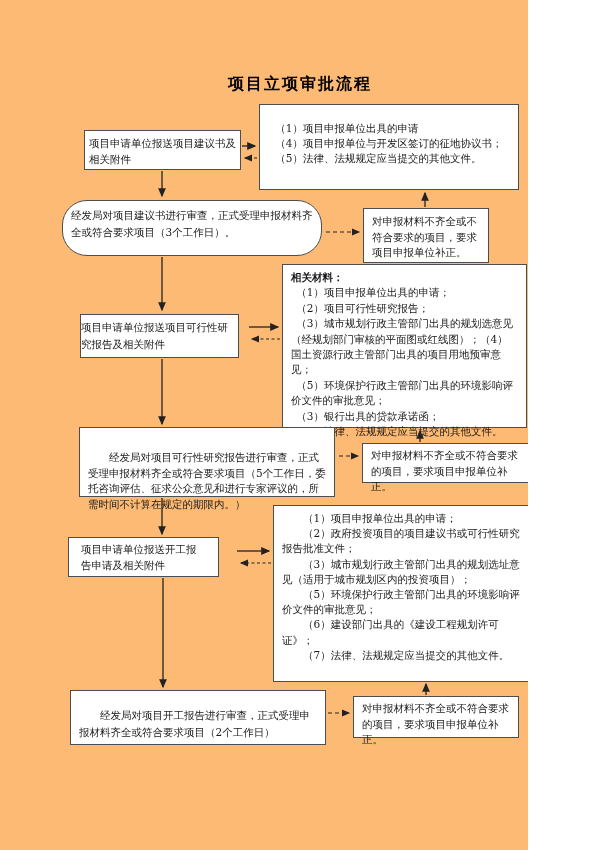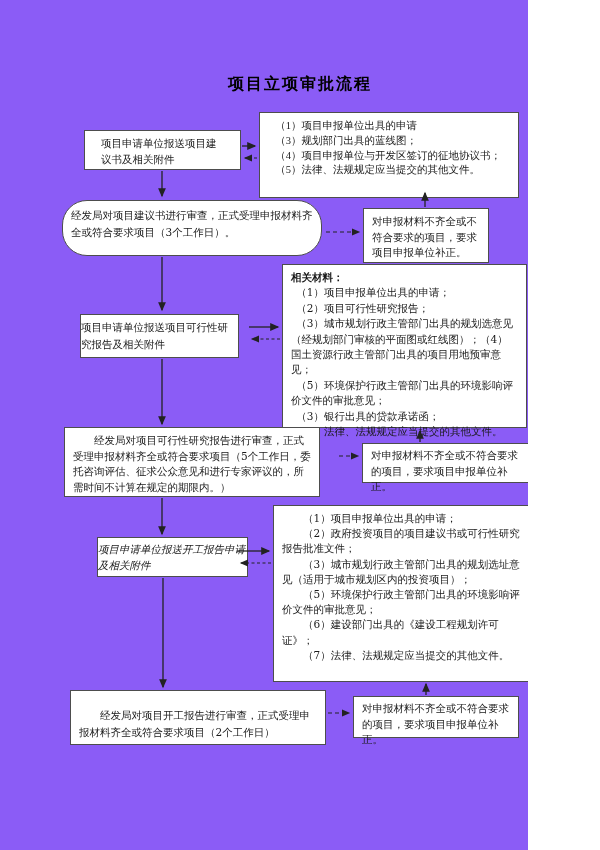--- a/index.html
+++ b/index.html
@@ -1,19 +1,19 @@
 <!DOCTYPE html>
 <html><head>
 <meta charset="utf-8">
 <style>
   html,body{margin:0;padding:0;background:#ffffff;}
   .page{
     position:relative;
     width:528px;height:850px;
-    background:#8b5cf6;
+    background:#fdba74;
     font-family:"DejaVu Serif","Liberation Serif",serif;
     color:#1a1a1a;
     overflow:hidden;
   }
   .title{
     position:absolute;
     left:0;top:74px;width:600px;
     text-align:center;
     font-family:"DejaVu Sans","Liberation Sans",sans-serif;
     font-weight:bold;
@@ -21,43 +21,42 @@
     letter-spacing:2px;
     color:#000;
   }
   .box{
     position:absolute;
     border:1px solid #4d4d4d;
     background:#fff;
     box-sizing:border-box;
     font-size:10.5px;
     line-height:16px;
-    padding:4px 16px;
+    padding:4px 4px;
   }
   .indent2{text-indent:2em;}
   .list .item{text-indent:0.5em;}
   .list2 .item{text-indent:2em;}
   .list .item, .list2 .item{margin:0;}
   .heading{font-weight:bold;font-family:"DejaVu Sans","Liberation Sans",sans-serif;}
   svg.arrows{position:absolute;left:0;top:0;pointer-events:none;}
 </style>
 </head>
 <body>
 
 <div class="page">
 
   <div class="title">项目立项审批流程</div>
 
   <div class="box" style="left:84px;top:130px;width:157px;height:40px;line-height:16px;">
     <div>项目申请单位报送项目建议书及相关附件</div>
   </div>
 
-  <div class="box list" style="left:259px;top:112px;width:260px;height:86px;line-height:14.8px;padding:6px 10px;font-family:Liberation Serif, serif;">
+  <div class="box list" style="left:259px;top:104px;width:260px;height:86px;line-height:14.8px;padding:16px 10px;">
     <p class="item">（1）项目申报单位出具的申请</p>
-    <p class="item">（3）规划部门出具的蓝线图；</p>
     <p class="item">（4）项目申报单位与开发区签订的征地协议书；</p>
     <p class="item">（5）法律、法规规定应当提交的其他文件。</p>
   </div>
 
   <div class="box" style="left:62px;top:200px;width:260px;height:56px;line-height:16.5px;padding:6px 8px;border-radius:25px;">
     <div>经发局对项目建议书进行审查，正式受理申报材料齐全或符合要求项目（3个工作日）。</div>
   </div>
 
   <div class="box" style="left:363px;top:208px;width:126px;height:55px;line-height:15.5px;padding:5px 8px;">
     <div>对申报材料不齐全或不符合要求的项目，要求项目申报单位补正。</div>
@@ -70,38 +69,38 @@
     <p class="item">（3）城市规划行政主管部门出具的规划选意见（经规划部门审核的平面图或红线图）；（4）国土资源行政主管部门出具的项目用地预审意见；</p>
     <p class="item">（5）环境保护行政主管部门出具的环境影响评价文件的审批意见；</p>
     <p class="item">（3）银行出具的贷款承诺函；</p>
     <p class="item">（7）法律、法规规定应当提交的其他文件。</p>
   </div>
 
   <div class="box" style="left:80px;top:314px;width:159px;height:44px;line-height:17px;padding:4px 0;">
     <div>项目申请单位报送项目可行性研究报告及相关附件</div>
   </div>
 
-  <div class="box" style="left:64px;top:427px;width:256px;height:70px;line-height:15.6px;padding:5px 8px;">
+  <div class="box" style="left:79px;top:427px;width:256px;height:70px;line-height:15.6px;padding:22px 8px;">
     <div class="indent2">经发局对项目可行性研究报告进行审查，正式受理申报材料齐全或符合要求项目（5个工作日，委托咨询评估、征求公众意见和进行专家评议的，所需时间不计算在规定的期限内。）</div>
   </div>
 
   <div class="box" style="left:362px;top:443px;width:167px;height:40px;line-height:15.5px;padding:4px 8px;">
     <div>对申报材料不齐全或不符合要求的项目，要求项目申报单位补正。</div>
   </div>
 
   <div class="box list2" style="left:273px;top:505px;width:257px;height:177px;line-height:15.2px;padding:5px 8px;">
     <p class="item">（1）项目申报单位出具的申请；</p>
     <p class="item">（2）政府投资项目的项目建议书或可行性研究报告批准文件；</p>
     <p class="item">（3）城市规划行政主管部门出具的规划选址意见（适用于城市规划区内的投资项目）；</p>
     <p class="item">（5）环境保护行政主管部门出具的环境影响评价文件的审批意见；</p>
     <p class="item">（6）建设部门出具的《建设工程规划许可证》；</p>
     <p class="item">（7）法律、法规规定应当提交的其他文件。</p>
   </div>
 
-  <div class="box" style="left:97px;top:537px;width:151px;height:40px;line-height:15.5px;padding:4px 0;font-style:italic;">
+  <div class="box" style="left:68px;top:537px;width:151px;height:40px;line-height:15.5px;padding:4px 12px;">
     <div>项目申请单位报送开工报告申请及相关附件</div>
   </div>
 
   <div class="box" style="left:70px;top:690px;width:256px;height:55px;line-height:16.5px;padding:16px 8px;">
     <div class="indent2">经发局对项目开工报告进行审查，正式受理申报材料齐全或符合要求项目（2个工作日）</div>
   </div>
 
   <div class="box" style="left:353px;top:696px;width:166px;height:42px;line-height:15.5px;padding:4px 8px;">
     <div>对申报材料不齐全或不符合要求的项目，要求项目申报单位补正。</div>
   </div>

